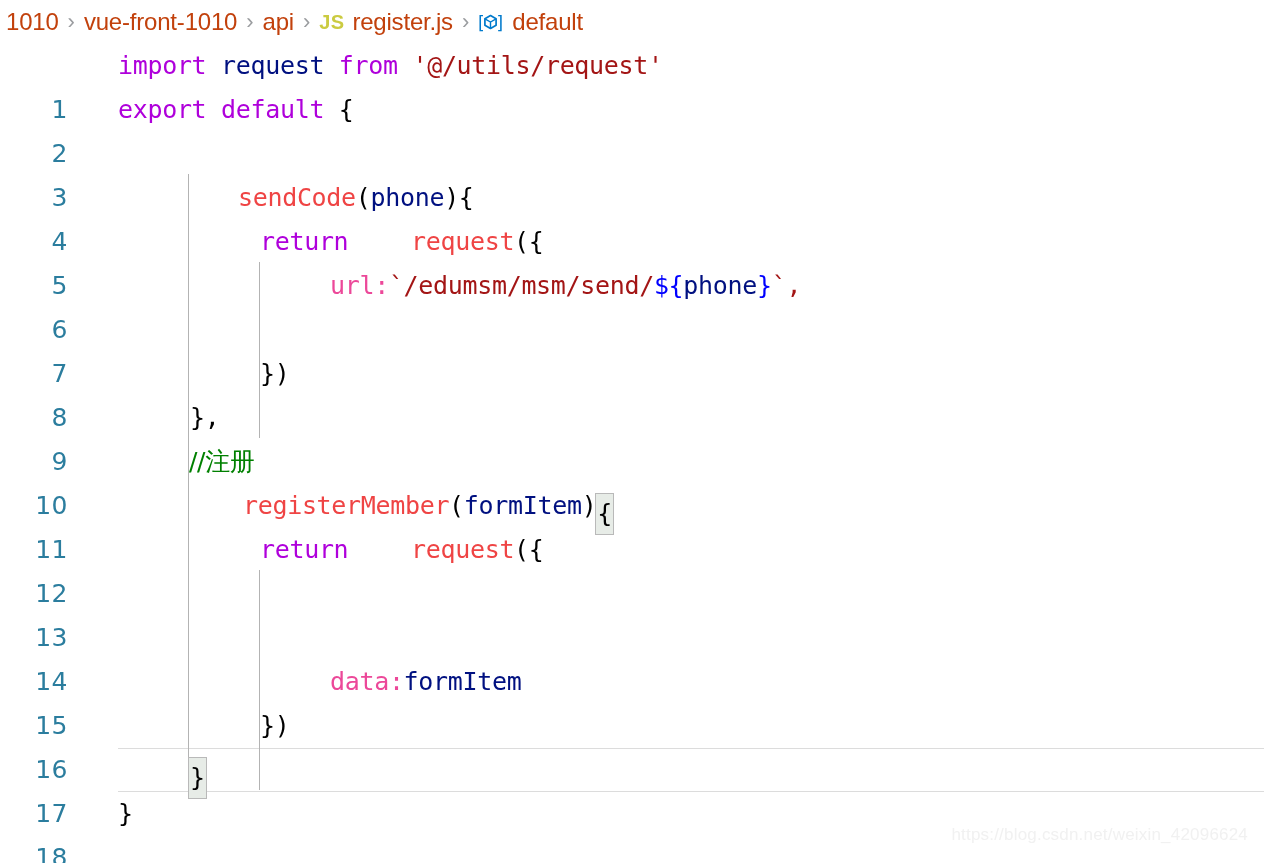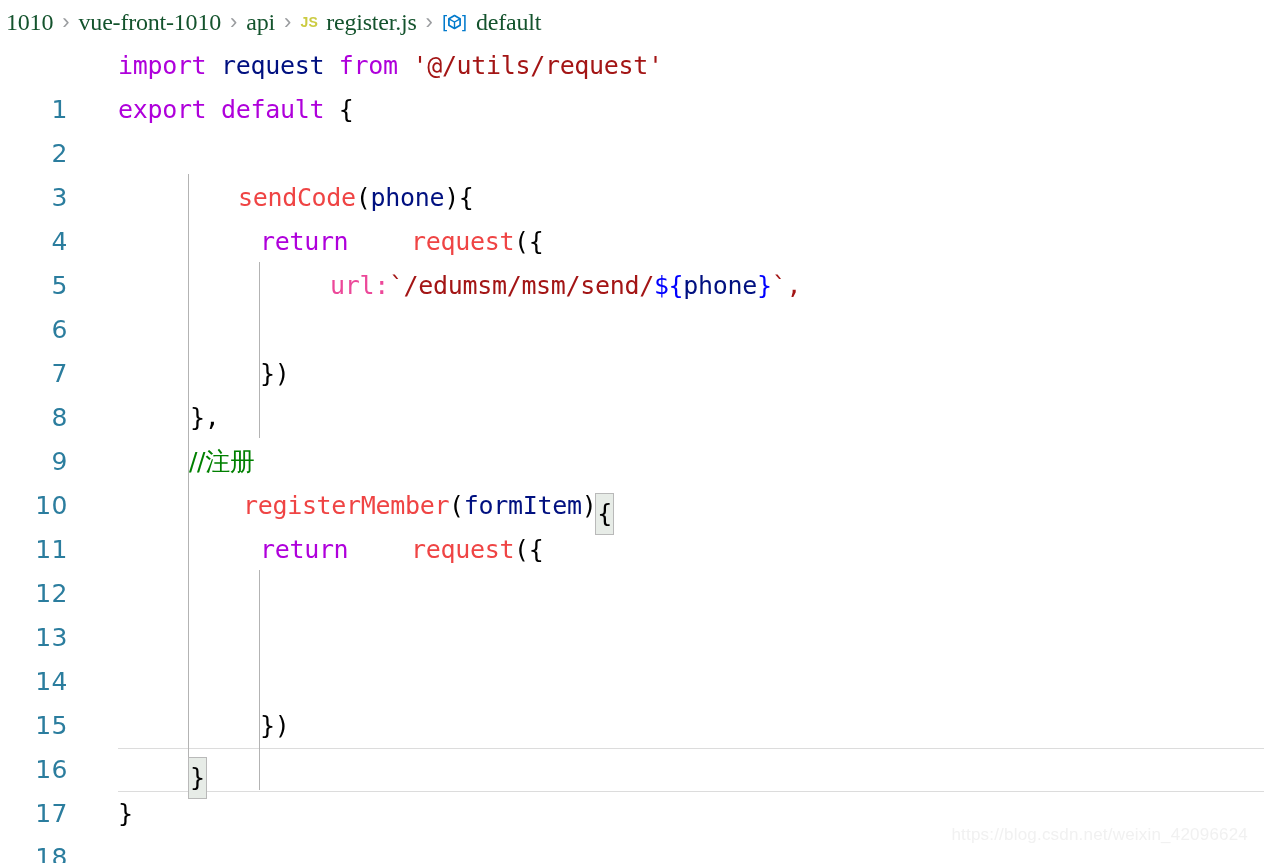--- a/index.html
+++ b/index.html
@@ -22,33 +22,32 @@
     align-items: center;
     padding-left: 6px;
     font-family: "Liberation Sans", sans-serif;
     font-size: 24px;
     color: #6f7174;
     background: #ffffff;
     white-space: nowrap;
     box-sizing: border-box;
   }
   .crumb {
-    color: #14532d;
+    color: #c2410c;
     letter-spacing: -0.2px;
-    font-family: Liberation Serif, serif;
   }
   .crumb-sep {
     color: #9b9da0;
     margin: 0 9px;
     font-size: 22px;
   }
   .js-icon {
     color: #cbcb41;
     font-weight: bold;
-    font-size: 14px;
+    font-size: 20px;
     font-family: "Liberation Sans", sans-serif;
     margin-right: 8px;
     letter-spacing: 0.3px;
   }
   .mod-icon {
     display: inline-flex;
     align-items: center;
     margin-right: 8px;
     position: relative;
     top: 1px;
@@ -248,20 +247,21 @@
   <div class="row">
     <span class="ln">13</span>
   </div>
 
   <div class="row">
     <span class="ln">14</span>
   </div>
 
   <div class="row">
     <span class="ln">15</span>
+    <span class="code" style="left:330px;"><span class="prop">data:</span><span class="var">formItem</span></span>
   </div>
 
   <div class="row">
     <span class="ln">16</span>
     <span class="code punct" style="left:260px;">})</span>
   </div>
 
   <div class="row active">
     <span class="ln">17</span>
     <span class="code" style="left:189px;"><span class="brkt punct">}</span></span>

